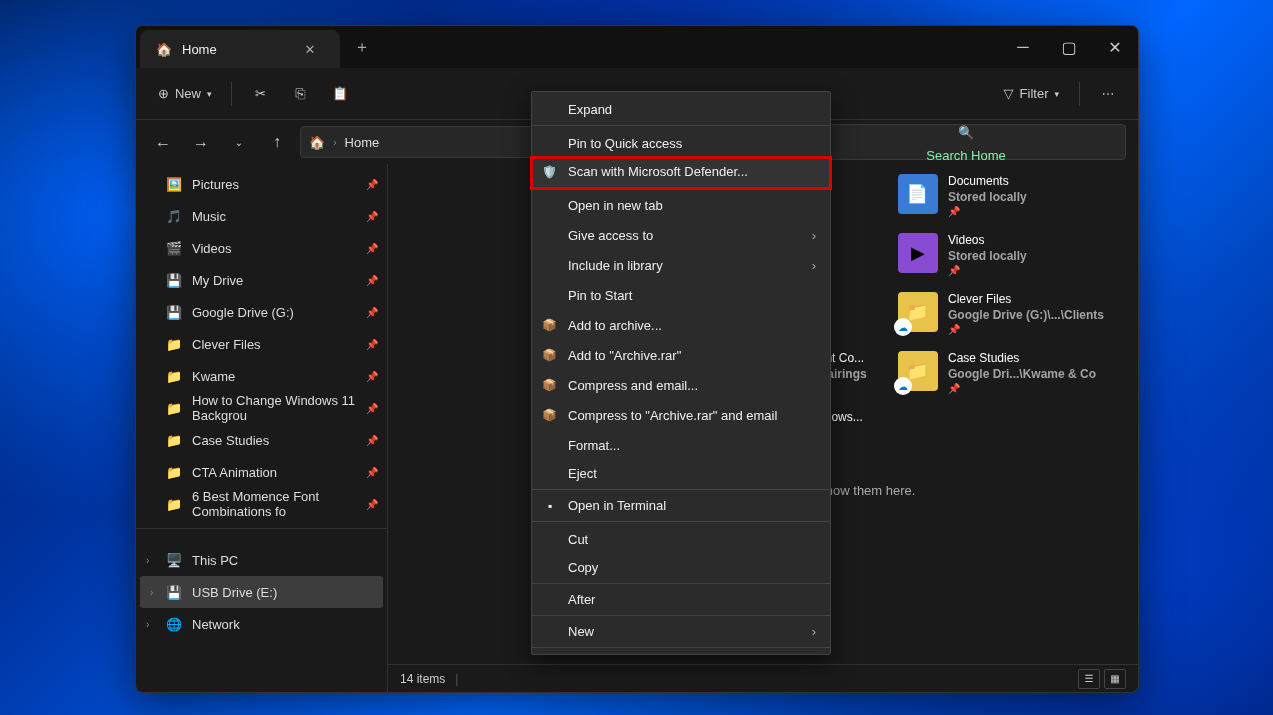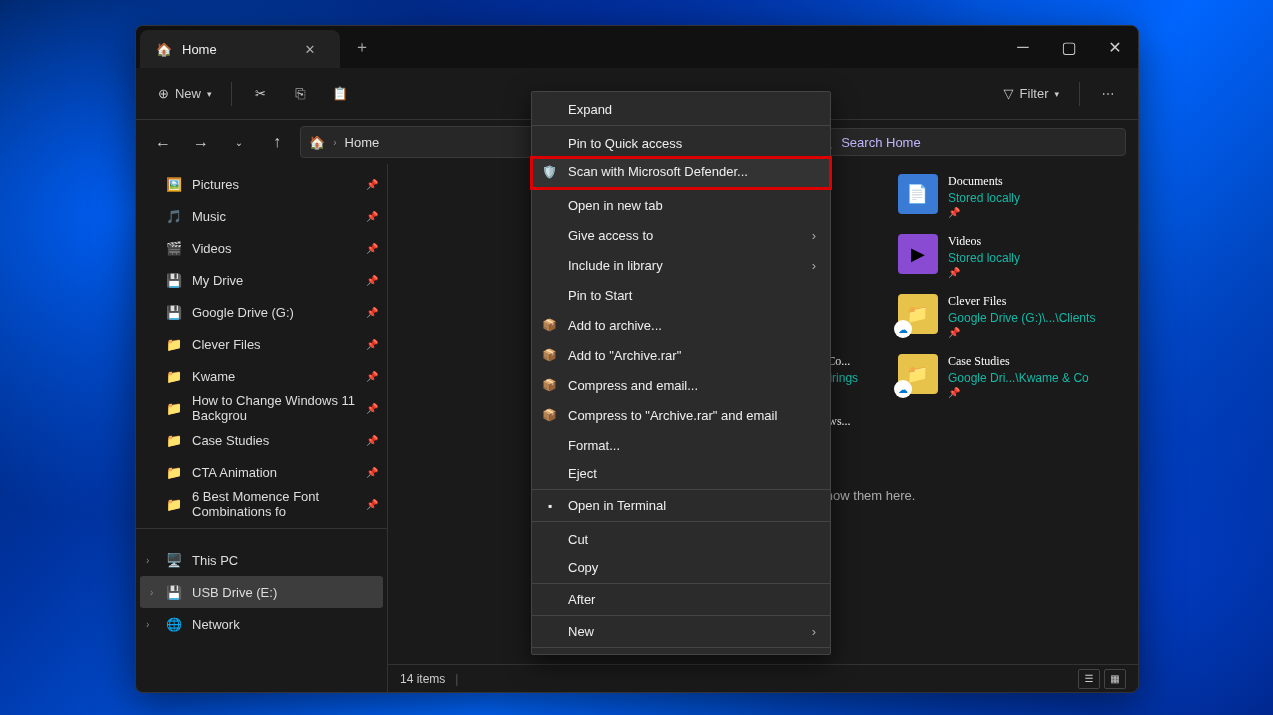--- a/index.html
+++ b/index.html
@@ -28,36 +28,36 @@
   .winctrls div { width:46px; height:42px; display:flex; align-items:center; justify-content:center; color:#ccc; }
   .toolbar { height:52px; display:flex; align-items:center; padding:0 12px; gap:4px; border-bottom:1px solid #333; }
   .tbtn { height:34px; padding:0 10px; display:flex; align-items:center; gap:6px; color:#ccc; font-size:13px; border-radius:4px; }
   .tbtn.icon-only { width:36px; justify-content:center; padding:0; }
   .tsep { width:1px; height:24px; background:#3a3a3a; margin:0 6px; }
   .filterbtn { margin-left:auto; }
   .addrbar { height:44px; display:flex; align-items:center; padding:0 12px; gap:8px; }
   .navbtn { width:30px; height:30px; display:flex; align-items:center; justify-content:center; color:#ccc; border-radius:4px; }
   .pathbox { flex:1; height:32px; background:#272727; border:1px solid #3a3a3a; border-radius:4px; display:flex; align-items:center; padding:0 8px; color:#ddd; font-size:13px; gap:8px; }
   .pathbox .refr { margin-left:auto; }
-  .searchbox { width:320px; height:28px; background:#272727; border:1px solid #3a3a3a; border-radius:4px; display:flex; align-items:center; padding:0 10px; gap:8px; color:#c4b5fd; font-size:13px; }
+  .searchbox { width:320px; height:36px; background:#272727; border:1px solid #3a3a3a; border-radius:4px; display:flex; align-items:center; padding:0 10px; gap:8px; color:#86efac; font-size:13px;flex-direction:column; }
   .body { flex:1; display:flex; overflow:hidden; }
   .sidebar { width:268px; border-right:1px solid #333; overflow-y:auto; padding:4px 0; }
   .sbitem { height:32px; display:flex; align-items:center; padding:0 8px 0 30px; gap:10px; color:#ddd; font-size:13px; position:relative; }
   .sbitem.sel { background:#3d3d3d; border-radius:3px; margin:0 4px; padding-left:26px;}
   .sbitem .pin { margin-left:auto; color:#888; font-size:10px; }
   .sbitem .chev { position:absolute; left:10px; color:#888; font-size:10px;}
   .sbspacer { height:16px; border-top:1px solid #333; margin-top:8px; }
   .main { flex:1; display:flex; flex-direction:column; }
   .content { flex:1; padding:10px 20px; position:relative; }
   .grid { display:grid; grid-template-columns: repeat(2, 220px); column-gap:10px; row-gap:16px; margin-left:260px;}
   .gitem { display:flex; gap:10px; align-items:flex-start; }
   .gicon { width:40px; height:40px; flex-shrink:0; border-radius:4px; display:flex; align-items:center; justify-content:center; font-size:18px; position:relative;}
   .gtxt { display:flex; flex-direction:column; gap:2px; font-size:12px; color:#ddd; min-width:0;}
-  .gtxt .t1 { color:#fff; white-space:nowrap; overflow:hidden; text-overflow:ellipsis; max-width:165px;font-family:Liberation Serif, serif;}
-  .gtxt .t2 { color:#14b8a6; white-space:nowrap; overflow:hidden; text-overflow:ellipsis; max-width:165px;}
+  .gtxt .t1 { color:#fff; white-space:nowrap; overflow:hidden; text-overflow:ellipsis; max-width:165px;}
+  .gtxt .t2 { color:#a3a3a3; white-space:nowrap; overflow:hidden; text-overflow:ellipsis; max-width:165px;font-weight:bold;}
   .gtxt .p { color:#888; font-size:10px; }
   .empty { text-align:center; color:#aaa; font-size:13px; margin-top:30px; }
   .status { height:28px; border-top:1px solid #333; display:flex; align-items:center; padding:0 12px; color:#ccc; font-size:12px; }
   .status .vbtns { margin-left:auto; display:flex; gap:4px; }
   .status .vbtns div { width:22px; height:20px; border:1px solid #444; border-radius:2px; display:flex; align-items:center; justify-content:center; font-size:10px;}
   
   .ctxmenu { position:absolute; left:395px; top:65px; width:300px; background:#2b2b2b; border:1px solid #444; border-radius:2px; box-shadow:0 8px 24px rgba(0,0,0,0.6); padding:4px 0; z-index:100; font-size:13px; color:#eee; }
   .ctxitem { height:30px; display:flex; align-items:center; padding:0 14px 0 36px; position:relative; }
   .ctxitem.sep-after { border-bottom:1px solid #444; padding-bottom:2px; margin-bottom:2px; }
   .ctxitem .sub { margin-left:auto; color:#aaa; }

